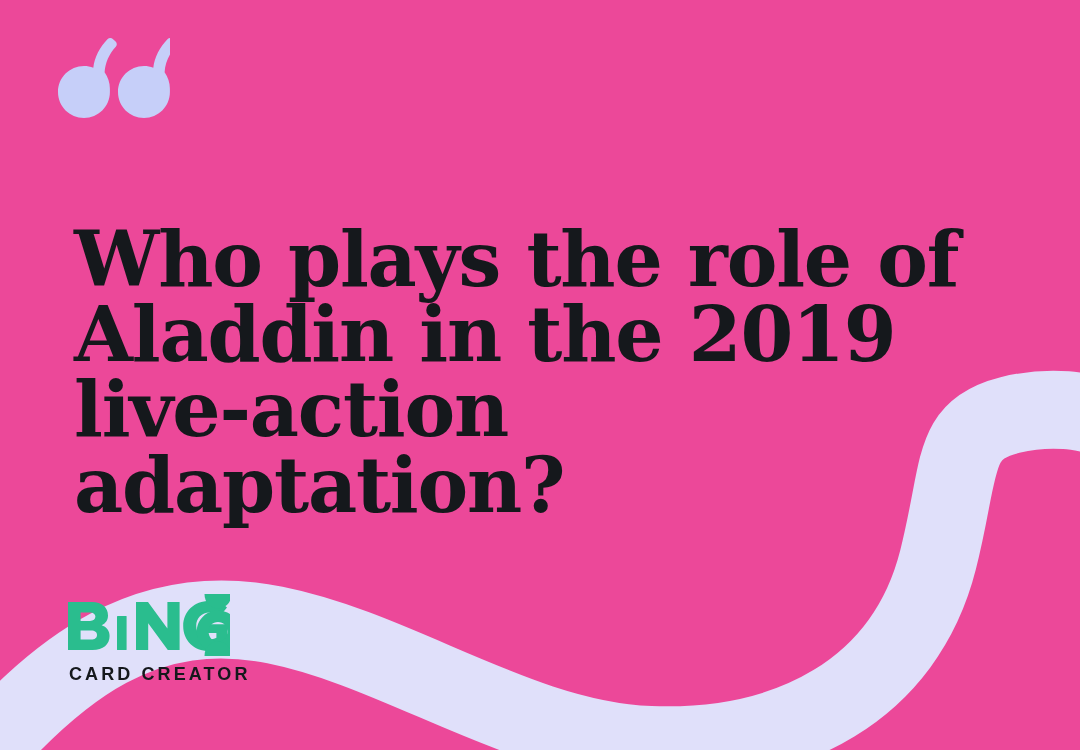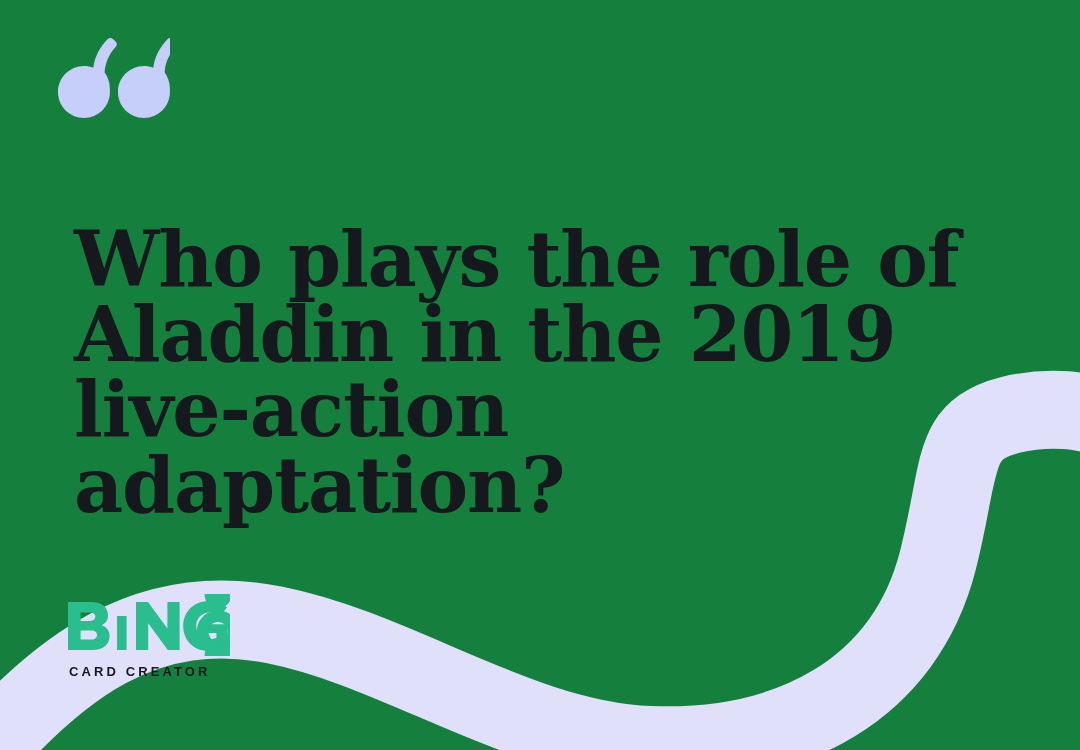--- a/index.html
+++ b/index.html
@@ -10,21 +10,21 @@
     width: 1080px;
     height: 750px;
     overflow: hidden;
     font-family: "Liberation Sans", sans-serif;
   }
 
   #card {
     position: relative;
     width: 1080px;
     height: 750px;
-    background: #15803d;
+    background: #ec4899;
     overflow: hidden;
   }
 
   
   #wave-layer {
     position: absolute;
     left: 0;
     top: 0;
     width: 1080px;
     height: 750px;
@@ -64,21 +64,21 @@
   }
   #logo-wordmark {
     display: block;
   }
   #logo-tagline {
     display: block;
     margin-top: 8px;
     margin-left: 3px;
     font-family: "Liberation Sans", sans-serif;
     font-weight: 700;
-    font-size: 13px;
+    font-size: 18px;
     letter-spacing: 3.1px;
     color: #15181C;
     white-space: nowrap;
   }
 </style>
 </head>
 <body>
 
 <div id="card">
 

